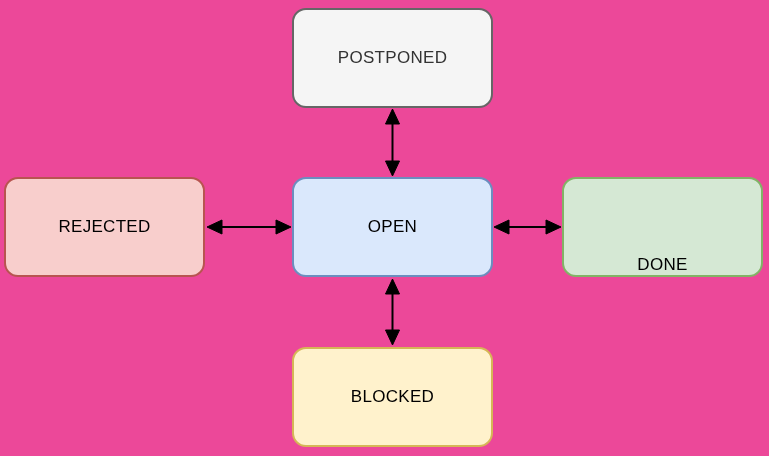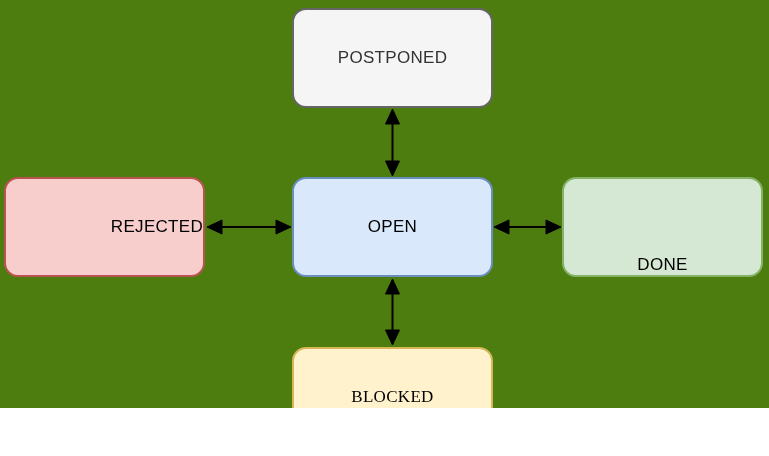--- a/index.html
+++ b/index.html
@@ -2,42 +2,42 @@
 <html><head>
 <meta charset="utf-8">
 <style>
   * { margin: 0; padding: 0; box-sizing: border-box; }
   html, body { background: #ffffff; }
   body { font-family: "Liberation Sans", "DejaVu Sans", sans-serif; }
 
   .canvas {
     position: relative;
     width: 769px;
-    height: 408px;
-    background: #4d7c0f;
+    height: 456px;
+    background: #ec4899;
     overflow: hidden;
   }
 
   .node {
     position: absolute;
     width: 201px;
     height: 100px;
     border: 2px solid #000;
     border-radius: 14px;
     display: flex;
     align-items: center;
     justify-content: center;
     font-size: 17px;
     letter-spacing: 0.3px;
     color: #000;
     background: #fff;
   }
 
   .node-postponed { left: 292px; top: 8px;   }
-  .node-rejected  { left: 4px;   top: 177px; justify-content: flex-end; }
+  .node-rejected  { left: 4px;   top: 177px; }
   .node-open      { left: 292px; top: 177px; }
   .node-done      { left: 562px; top: 177px; align-items: flex-end; }
   .node-blocked   { left: 292px; top: 347px; }
 
   svg.edges {
     position: absolute;
     left: 0; top: 0;
     width: 769px;
     height: 456px;
     pointer-events: none;
@@ -58,21 +58,21 @@
   </div>
 
   <div class="node node-open" style="background-color: rgb(218, 232, 252); border-color: rgb(108, 142, 191); color: rgb(0, 0, 0);">
     <span>OPEN</span>
   </div>
 
   <div class="node node-done" style="background-color: rgb(213, 232, 212); border-color: rgb(130, 179, 102); color: rgb(0, 0, 0);">
     <span>DONE</span>
   </div>
 
-  <div class="node node-blocked" style="background-color: rgb(255, 242, 204); border-color: rgb(214, 182, 86); color: rgb(0, 0, 0); font-family: Liberation Serif, serif;">
+  <div class="node node-blocked" style="background-color: rgb(255, 242, 204); border-color: rgb(214, 182, 86); color: rgb(0, 0, 0);">
     <span>BLOCKED</span>
   </div>
 
   <svg class="edges" viewBox="0 0 769 456">
 
     <g class="edge">
       <polygon points="392.5,109 385.5,124 399.5,124" stroke="#000000" fill="#000000"></polygon>
       <line x1="392.5" y1="121" x2="392.5" y2="164" stroke="#000000"></line>
       <polygon points="392.5,176 385.5,161 399.5,161" stroke="#000000" fill="#000000"></polygon>
     </g>

